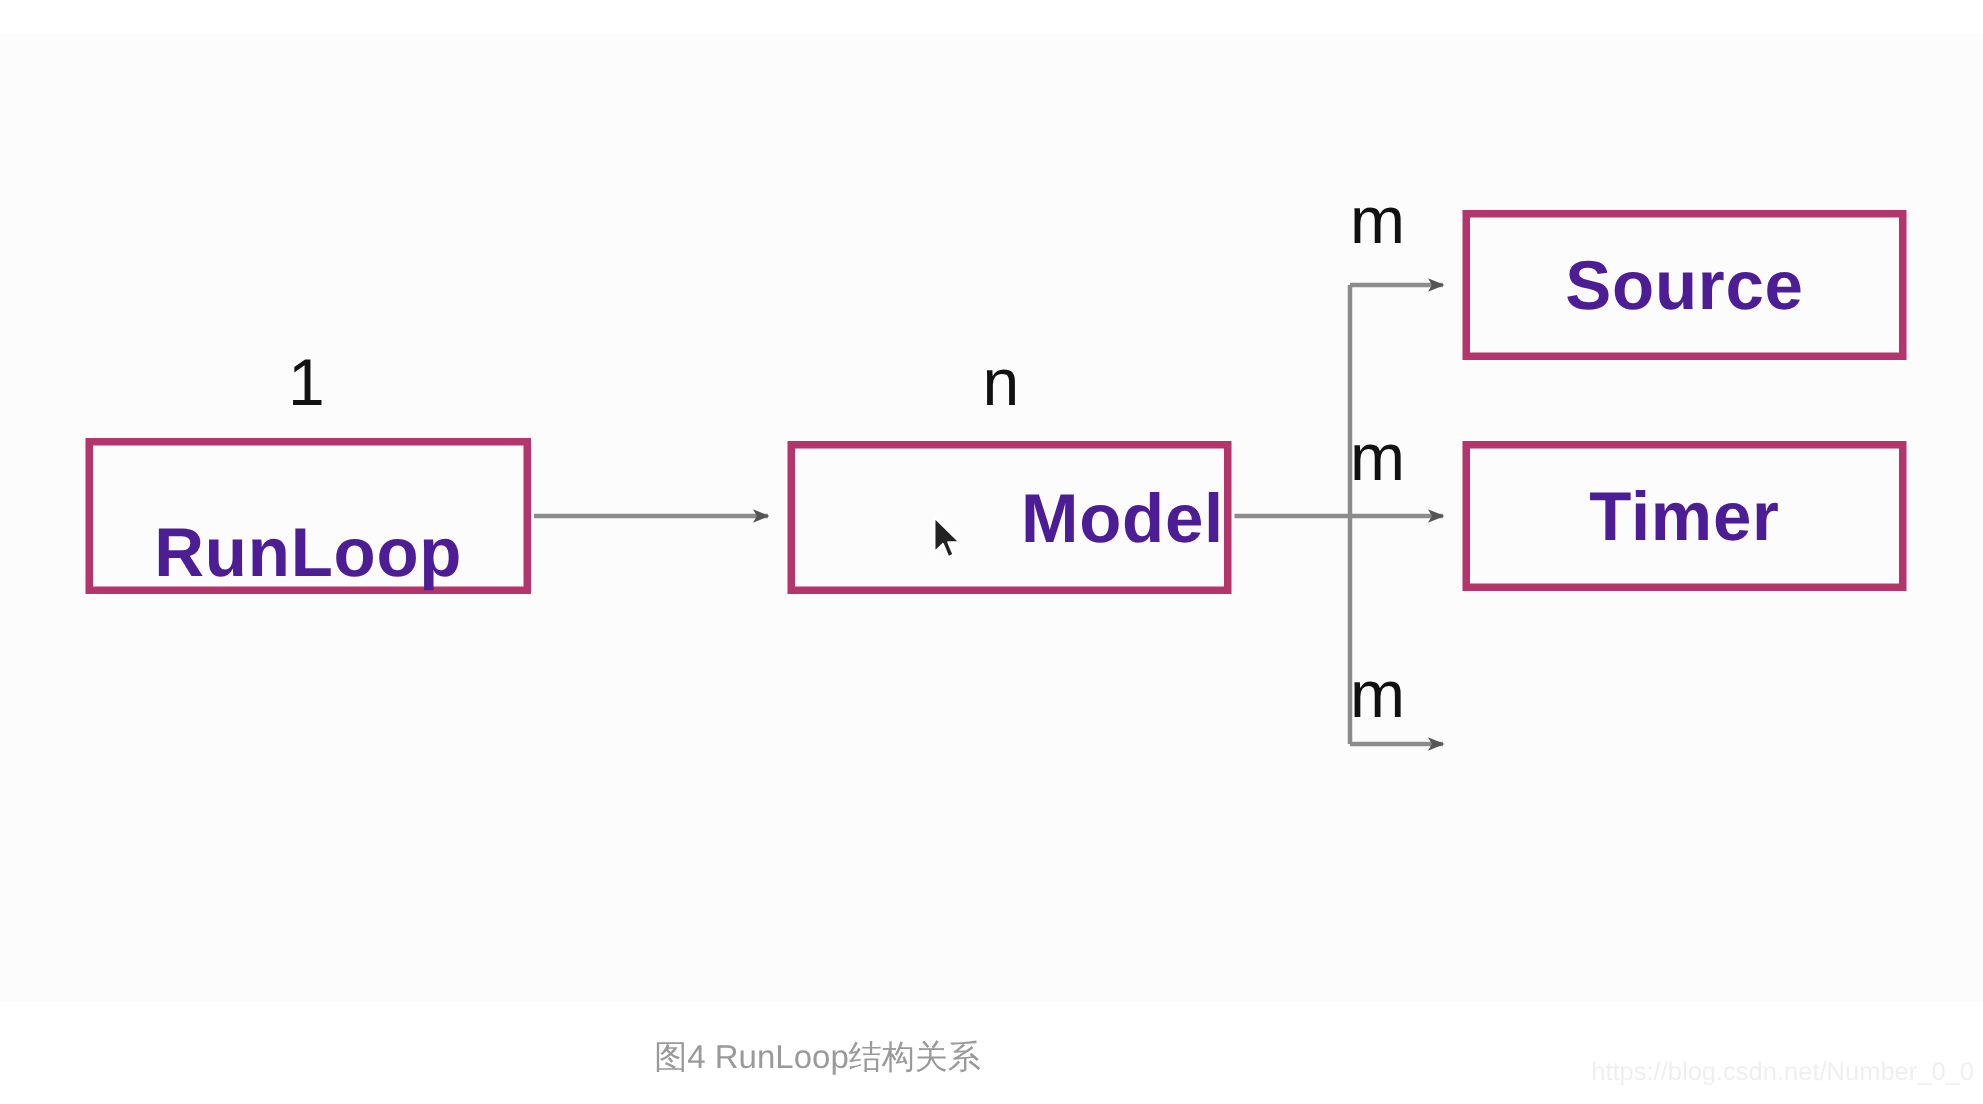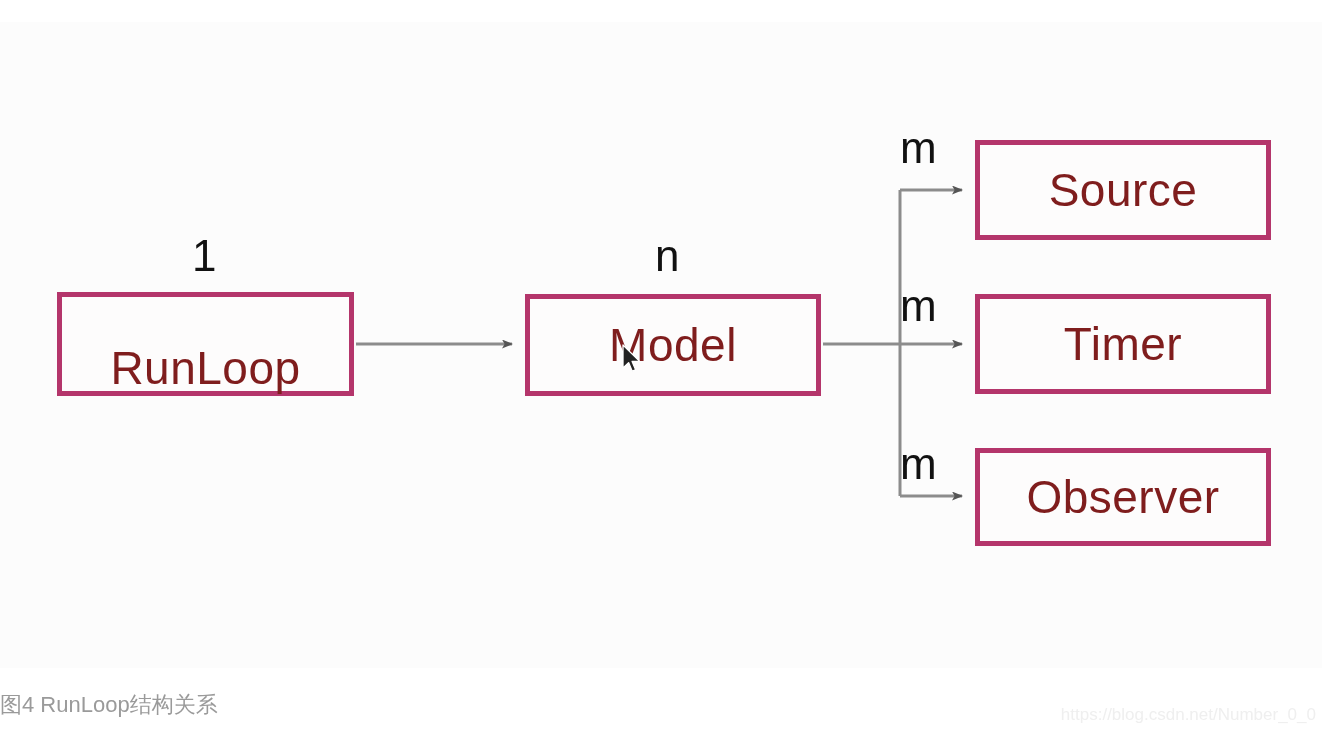--- a/index.html
+++ b/index.html
@@ -35,30 +35,30 @@
   .node-box {
     position: absolute;
     box-sizing: border-box;
     background: #fdfcfc;
     border: 5px solid #b4356b;
     display: flex;
     align-items: center;
     justify-content: center;
   }
   .node-label {
-    color: #7f1d1d;
+    color: #4c1d95;
     font-size: 46px;
-    font-weight: 400;
+    font-weight: 700;
     letter-spacing: 0.5px;
     line-height: 1;
     white-space: nowrap;
   }
 
   #box-runloop  { left: 57px;  top: 270px; width: 297px; height: 104px; align-items: flex-end; }
-  #box-model    { left: 525px; top: 272px; width: 296px; height: 102px; }
+  #box-model    { left: 525px; top: 272px; width: 296px; height: 102px; justify-content: flex-end; }
   #box-source   { left: 975px; top: 118px; width: 296px; height: 100px; }
   #box-timer    { left: 975px; top: 272px; width: 296px; height: 100px; text-align: right; }
   #box-observer { left: 975px; top: 426px; width: 296px; height: 98px; }
 
   
   .mult-label {
     position: absolute;
     color: #111111;
     font-size: 44px;
     line-height: 1;
@@ -79,24 +79,25 @@
     height: 736px;
     pointer-events: none;
   }
 
   
   #caption {
     position: absolute;
     left: 0;
     top: 694px;
     width: 1070px;
-    text-align: left;
+    text-align: center;
     color: #9a9a9a;
     font-size: 22px;
     line-height: 1;
+    padding-left: 10px;
   }
 
   
   #watermark {
     position: absolute;
     right: 6px;
     top: 706px;
     color: #efefef;
     font-size: 17px;
     line-height: 1;
@@ -170,23 +171,20 @@
     </div>
 
     <div class="node-box" id="box-source">
       <span class="node-label">Source</span>
     </div>
 
     <div class="node-box" id="box-timer">
       <span class="node-label">Timer</span>
     </div>
 
-    <div class="node-box" id="box-observer">
-      <span class="node-label">Observer</span>
-    </div>
 
   </div>
 
   <div id="caption">图4 RunLoop结构关系</div>
 
   <div id="watermark">https://blog.csdn.net/Number_0_0</div>
 
   <svg id="mouse-cursor" viewBox="0 0 22 32" xmlns="http://www.w3.org/2000/svg">
     <path d="M1,1 L1,24 L6.6,18.6 L10.2,27.2 L13.6,25.8 L10.1,17.4 L17.6,17.4 Z" fill="#222222" stroke="#ffffff" stroke-width="1.3" stroke-linejoin="round"></path>
   </svg>

